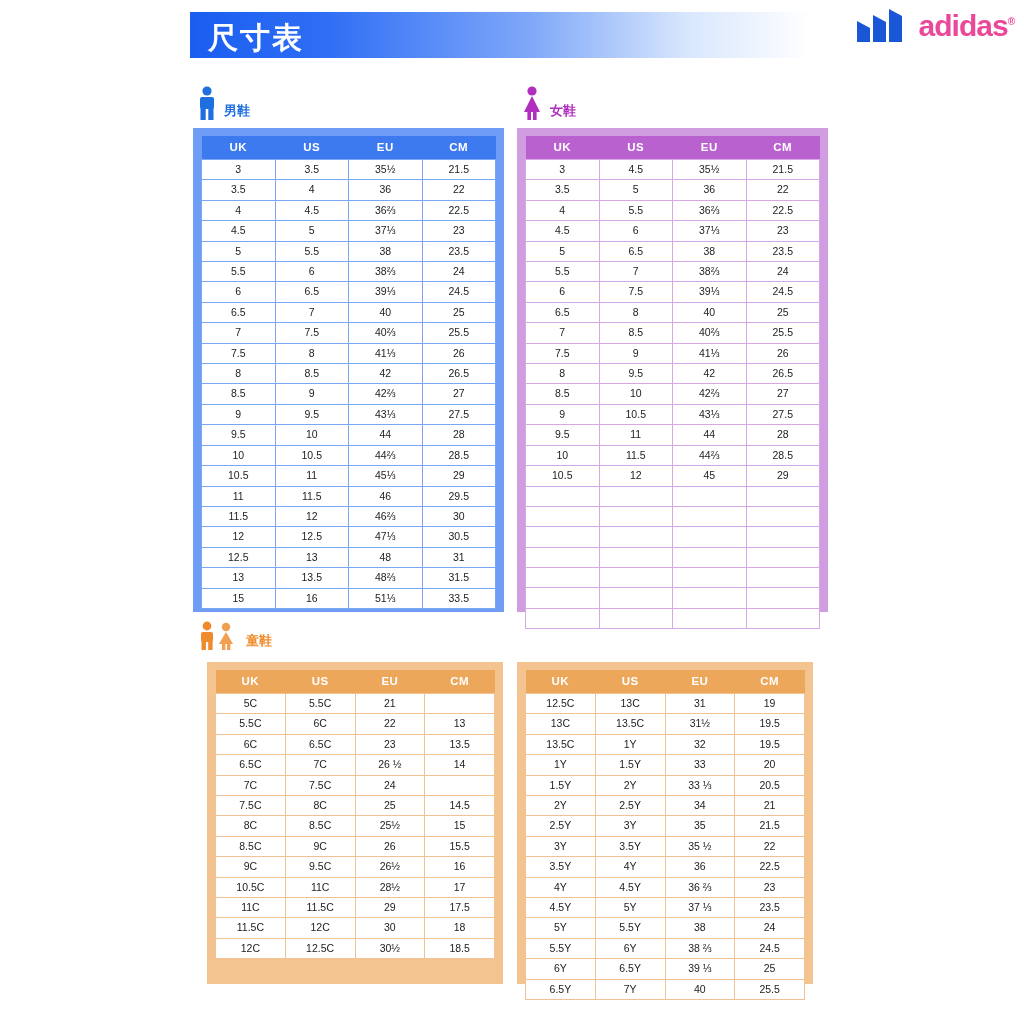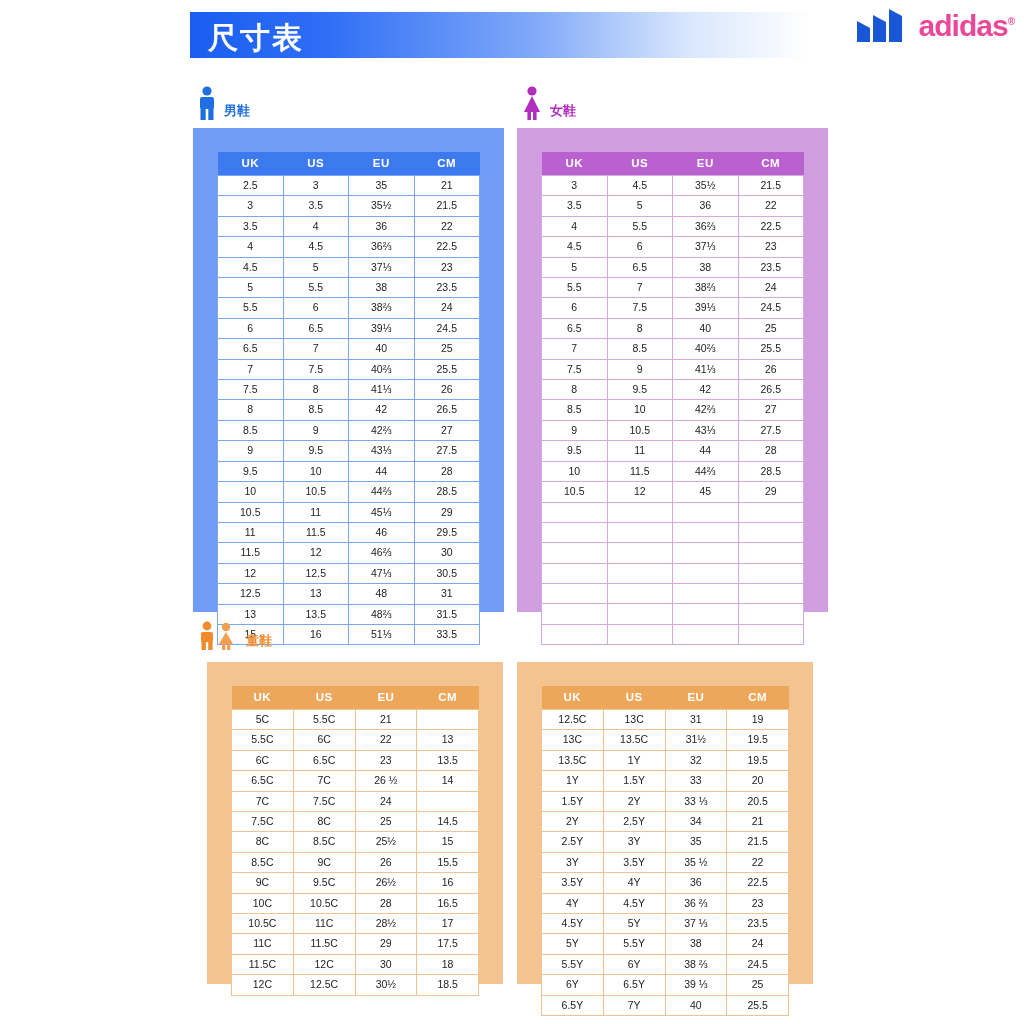--- a/index.html
+++ b/index.html
@@ -29,21 +29,21 @@
   }
   .brand-text sup{font-size:10px;vertical-align:super;}
 
   
   .sec-label{
     position:absolute;display:flex;align-items:flex-end;gap:6px;
   }
   .sec-label .txt{font-size:13px;font-weight:bold;font-family:"DejaVu Sans",sans-serif;}
 
   
-  .panel{position:absolute;padding:24px;box-sizing:border-box;}
+  .panel{position:absolute;padding:8px;box-sizing:border-box;}
   table{border-collapse:collapse;width:100%;table-layout:fixed;}
   th{
     font-size:11.5px;font-weight:bold;color:#fff;height:21px;line-height:21px;
     letter-spacing:.5px;
   }
   td{
     font-size:10.5px;text-align:center;height:17.4px;line-height:17.4px;
     color:#222;background:#ffffff;
   }
   
@@ -106,26 +106,20 @@
       <thead>
         <tr>
           <th>UK</th>
           <th>US</th>
           <th>EU</th>
           <th>CM</th>
         </tr>
       </thead>
       <tbody>
           <tr>
-            <td>2.5</td>
-            <td>3</td>
-            <td>35</td>
-            <td>21</td>
-          </tr>
-          <tr>
             <td>3</td>
             <td>3.5</td>
             <td>35½</td>
             <td>21.5</td>
           </tr>
           <tr>
             <td>3.5</td>
             <td>4</td>
             <td>36</td>
             <td>22</td>
@@ -486,26 +480,20 @@
             <td>26</td>
             <td>15.5</td>
           </tr>
           <tr>
             <td>9C</td>
             <td>9.5C</td>
             <td>26½</td>
             <td>16</td>
           </tr>
           <tr>
-            <td>10C</td>
-            <td>10.5C</td>
-            <td>28</td>
-            <td>16.5</td>
-          </tr>
-          <tr>
             <td>10.5C</td>
             <td>11C</td>
             <td>28½</td>
             <td>17</td>
           </tr>
           <tr>
             <td>11C</td>
             <td>11.5C</td>
             <td>29</td>
             <td>17.5</td>

